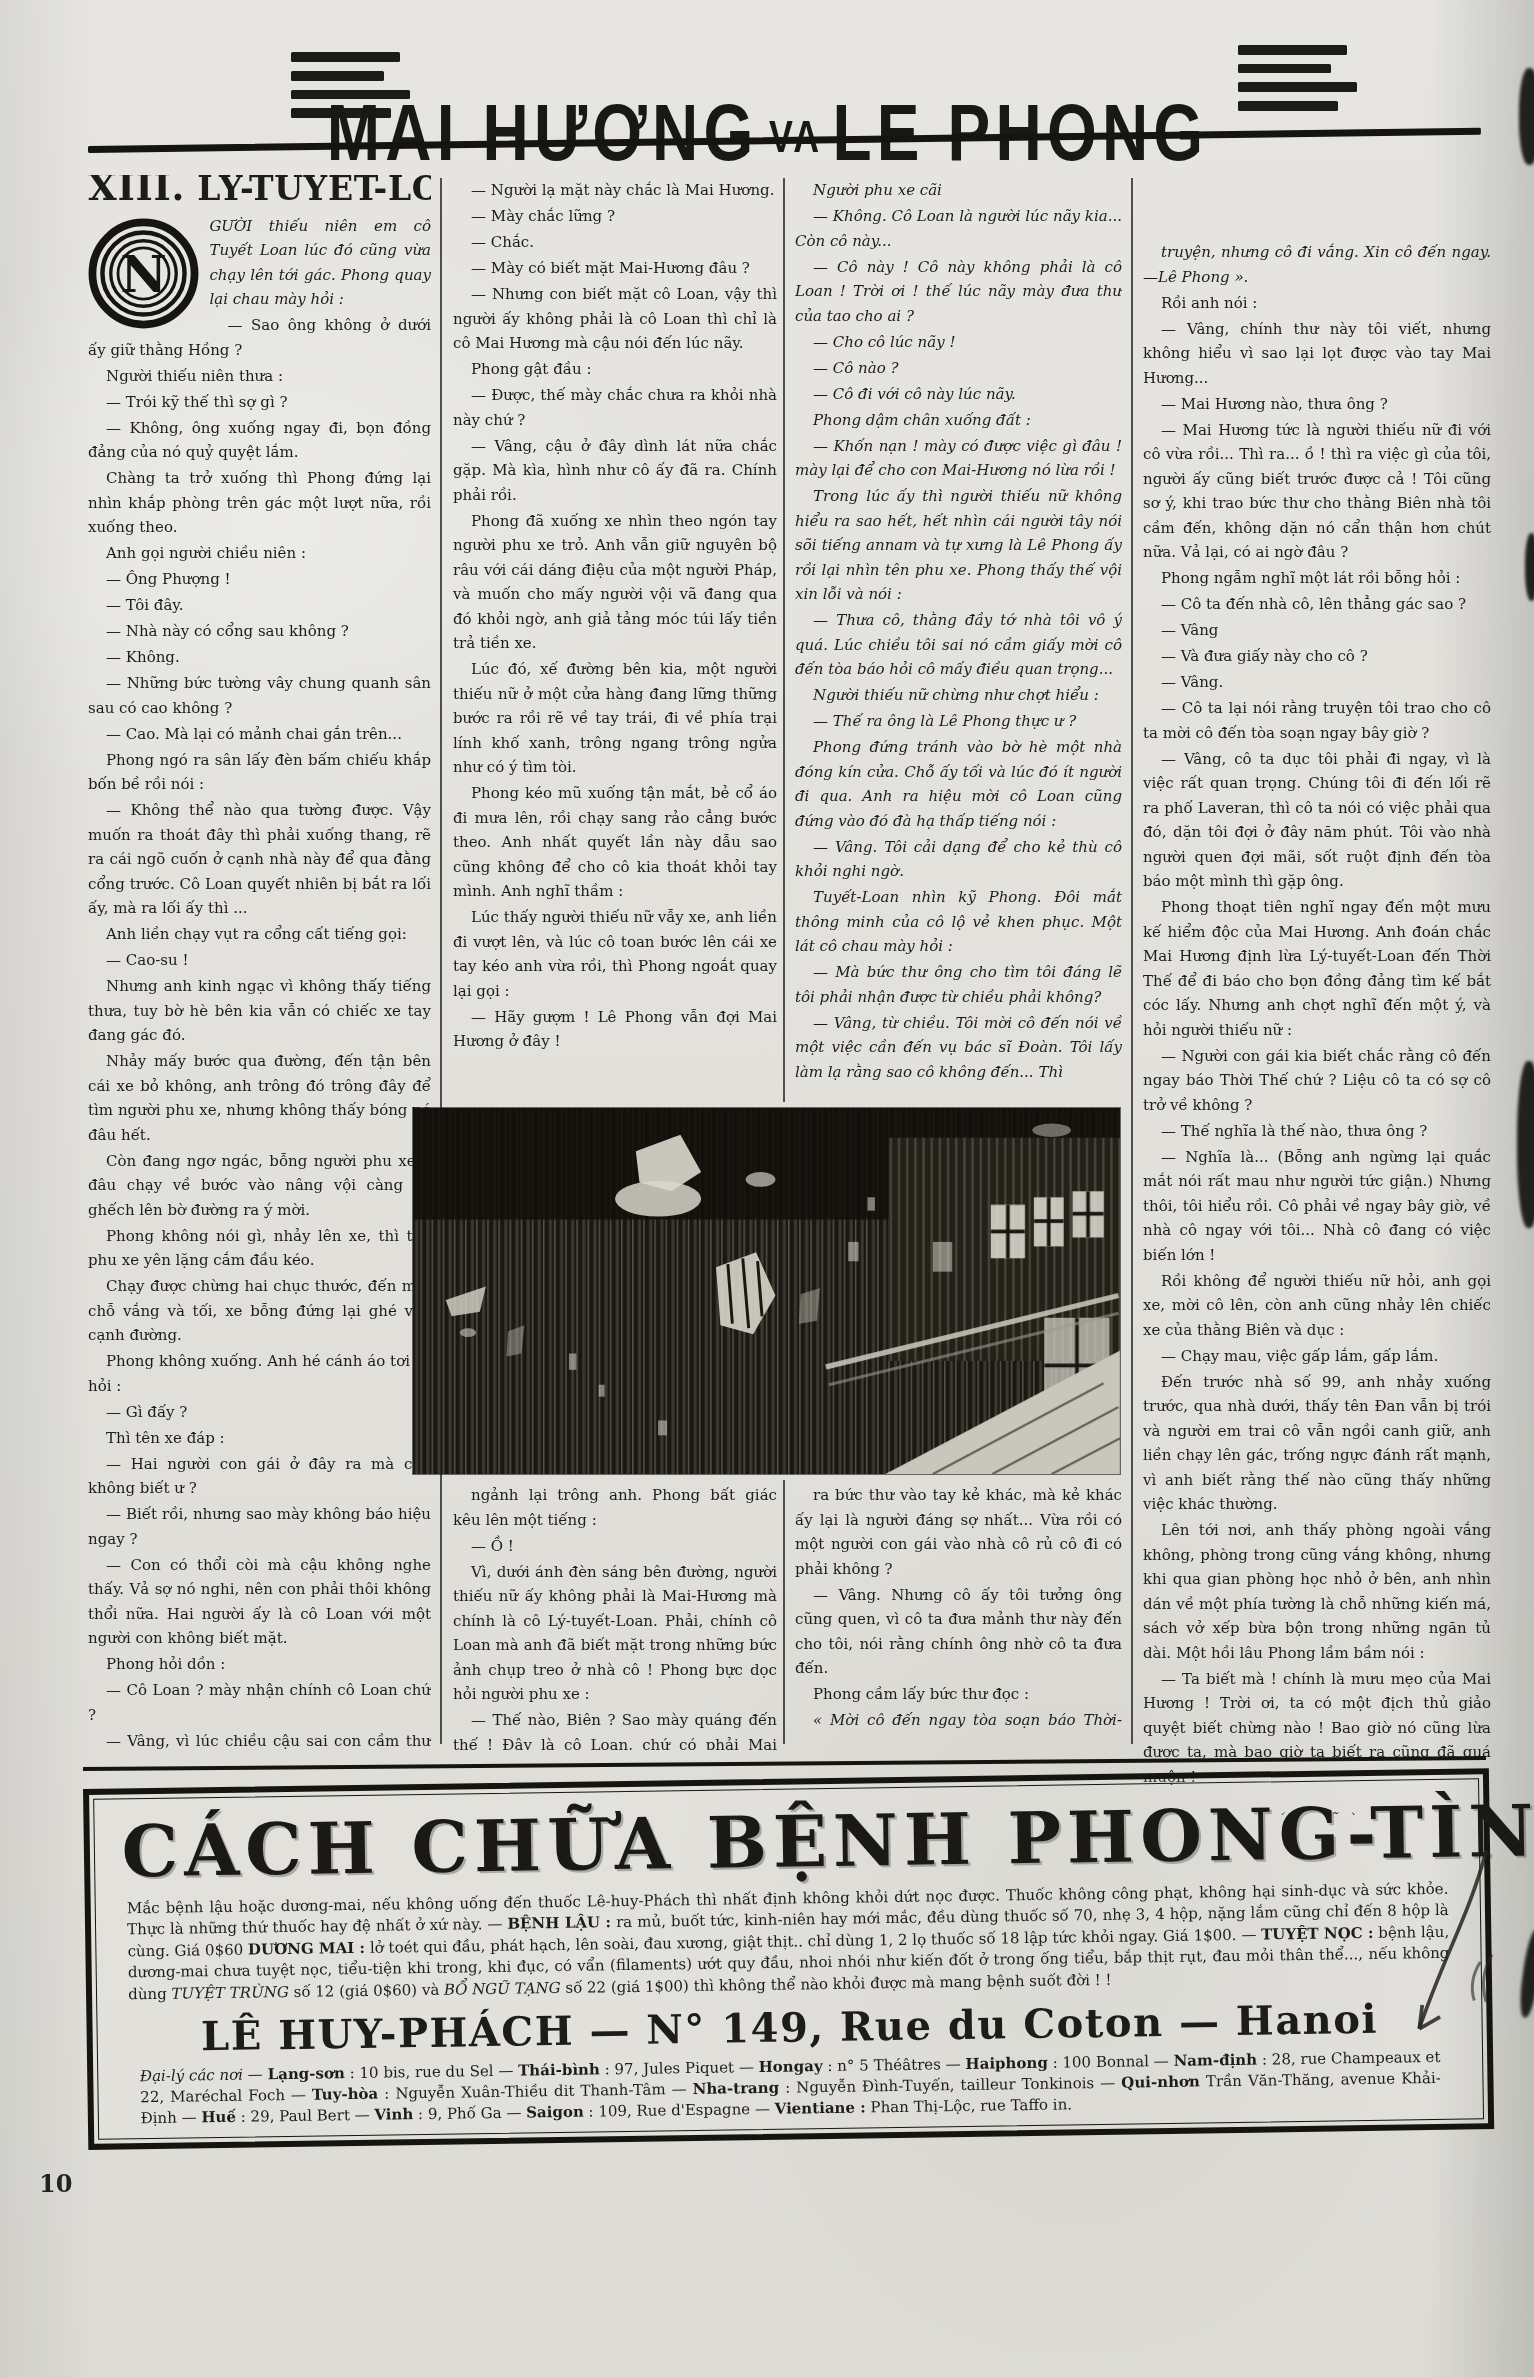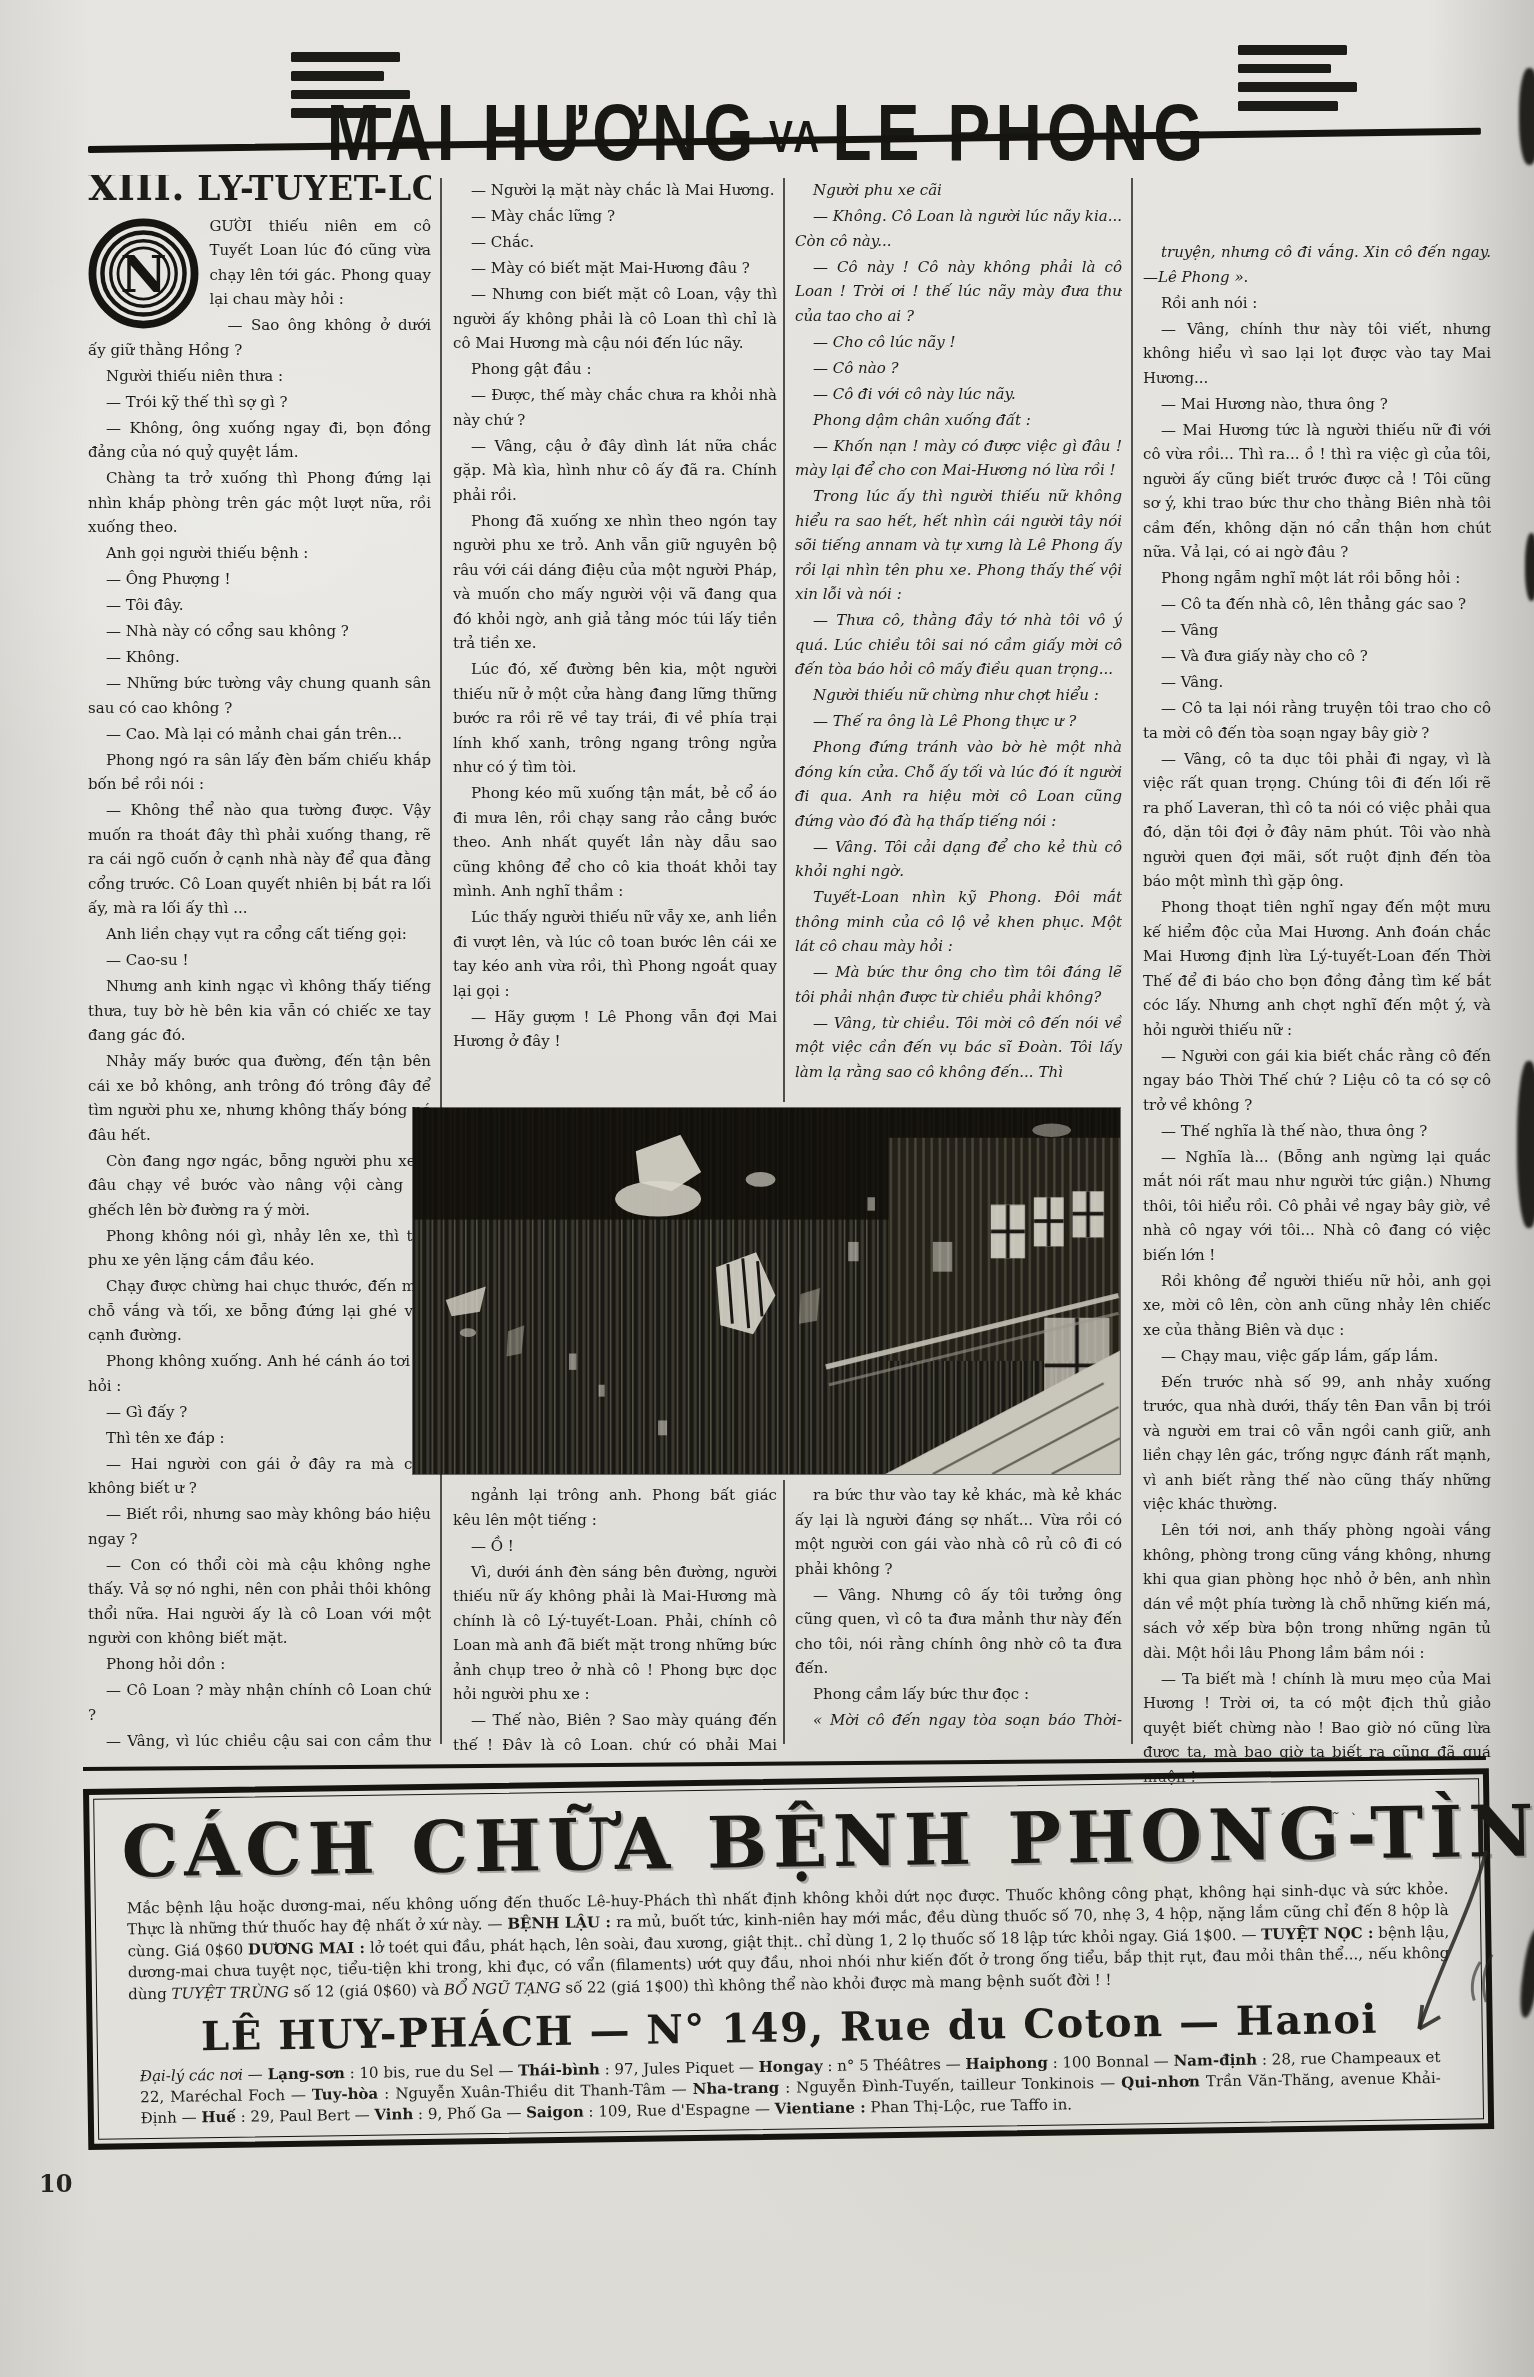--- a/index.html
+++ b/index.html
@@ -100,29 +100,29 @@
         <svg viewBox="0 0 100 100" style="font-size:20px">
           <g fill="none" stroke="#161511">
             <circle cx="50" cy="50" r="46" stroke-width="7"></circle>
             <circle cx="50" cy="50" r="37" stroke-width="4"></circle>
             <circle cx="50" cy="50" r="29.5" stroke-width="3"></circle>
             <circle cx="50" cy="50" r="23" stroke-width="2.5"></circle>
           </g>
           <text x="50" y="67" font-size="46" font-weight="bold" text-anchor="middle" fill="#161511" font-family="DejaVu Serif, serif">N</text>
         </svg>
       </div>
-      <p style="text-indent:0;">GƯỜI thiếu niên em cô Tuyết Loan lúc đó cũng vừa chạy lên tới gác. Phong quay lại chau mày hỏi :</p>
+      <p style="text-indent:0;font-style:italic;">GƯỜI thiếu niên em cô Tuyết Loan lúc đó cũng vừa chạy lên tới gác. Phong quay lại chau mày hỏi :</p>
     </div>
     <div>
         <p>— Sao ông không ở dưới ấy giữ thằng Hồng ?</p>
         <p>Người thiếu niên thưa :</p>
         <p>— Trói kỹ thế thì sợ gì ?</p>
         <p>— Không, ông xuống ngay đi, bọn đồng đảng của nó quỷ quyệt lắm.</p>
         <p>Chàng ta trở xuống thì Phong đứng lại nhìn khắp phòng trên gác một lượt nữa, rồi xuống theo.</p>
-        <p>Anh gọi người thiếu bệnh :</p>
+        <p>Anh gọi người chiều niên :</p>
         <p>— Ông Phượng !</p>
         <p>— Tôi đây.</p>
         <p>— Nhà này có cổng sau không ?</p>
         <p>— Không.</p>
         <p>— Những bức tường vây chung quanh sân sau có cao không ?</p>
         <p>— Cao. Mà lại có mảnh chai gắn trên...</p>
         <p>Phong ngó ra sân lấy đèn bấm chiếu khắp bốn bề rồi nói :</p>
         <p>— Không thể nào qua tường được. Vậy muốn ra thoát đây thì phải xuống thang, rẽ ra cái ngõ cuốn ở cạnh nhà này để qua đằng cổng trước. Cô Loan quyết nhiên bị bắt ra lối ấy, mà ra lối ấy thì ...</p>
         <p>Anh liền chạy vụt ra cổng cất tiếng gọi:</p>
         <p>— Cao-su !</p>

